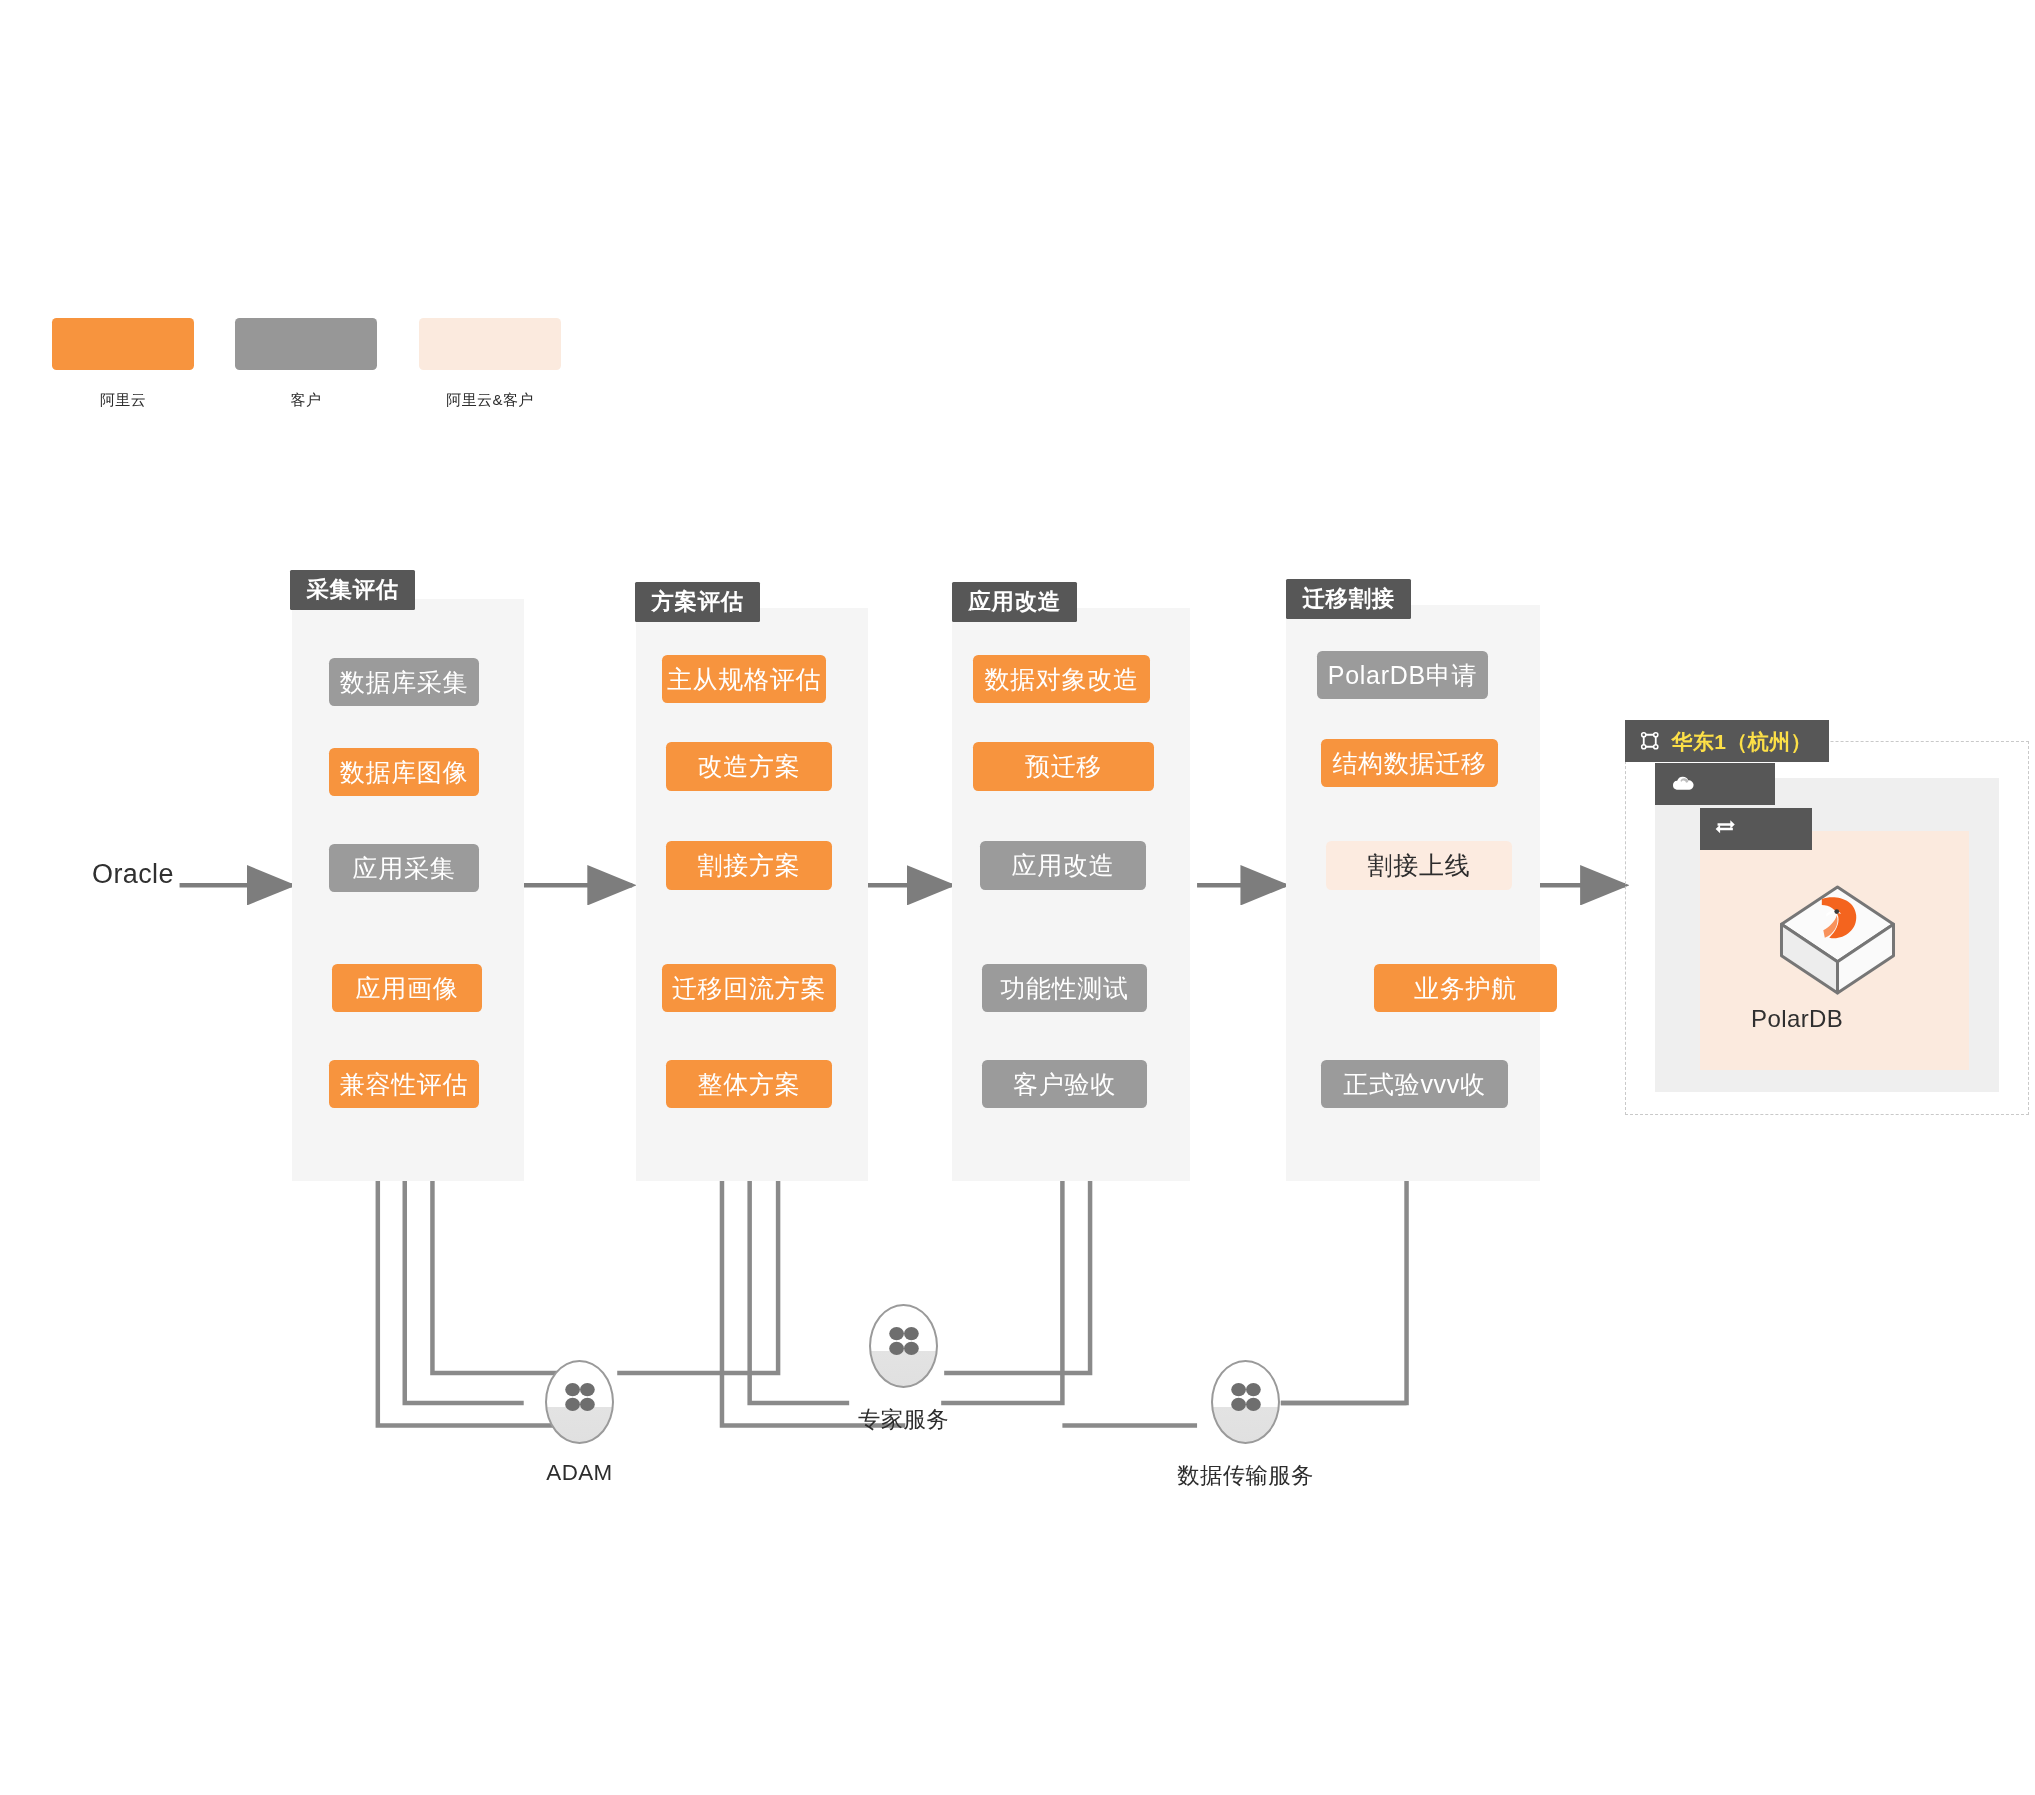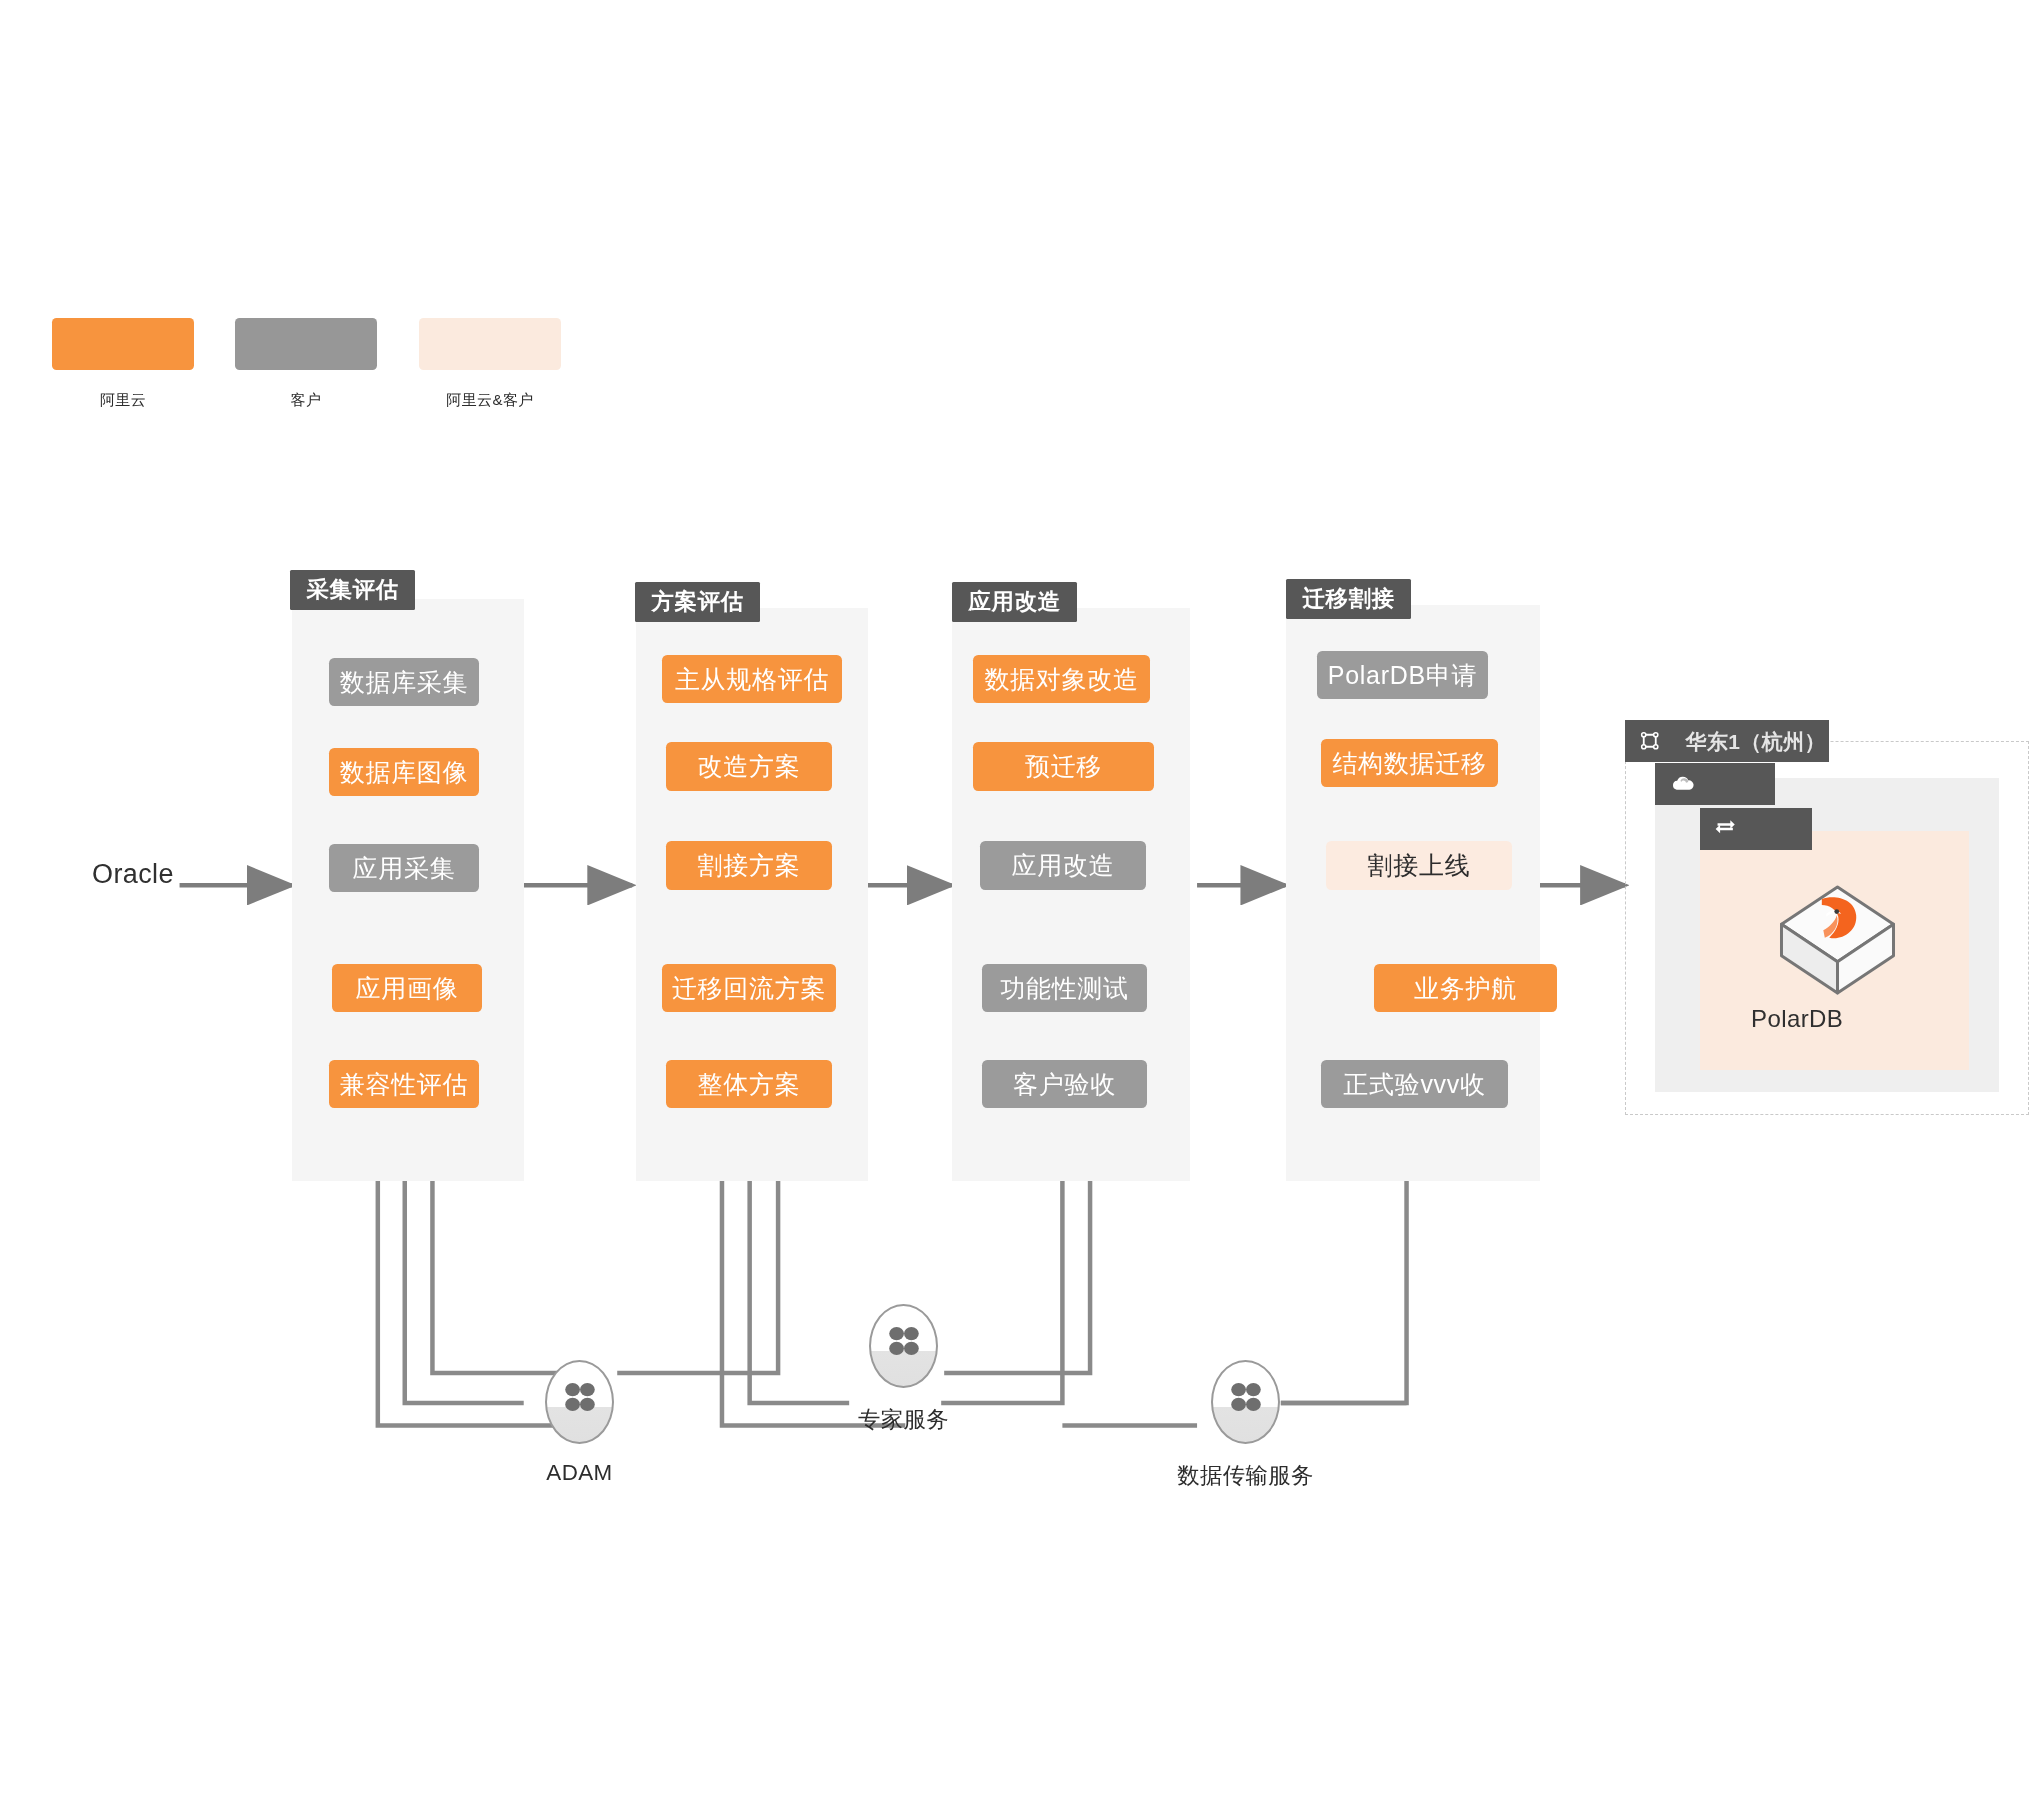--- a/index.html
+++ b/index.html
@@ -60,22 +60,22 @@
     position:absolute;top:100px;left:50%;transform:translateX(-50%);
     font-size:22.4px;color:#2d2d2d;white-space:nowrap;letter-spacing:0.4px;
   }
 
   
   .region-box{
     position:absolute;border:1.5px dashed #c9c9c9;background:transparent;
     box-sizing:border-box;
   }
   .chip{
-    position:absolute;background:#575757;color:#e5e5e5;display:flex;
-    align-items:center;gap:26px;padding:8.2px 15px;box-sizing:border-box;
+    position:absolute;background:#575757;color:#fde047;display:flex;
+    align-items:center;gap:12px;padding:8.2px 15px;box-sizing:border-box;
     font-size:21px;font-weight:bold;letter-spacing:0.4px;white-space:nowrap;
     line-height:1;
   }
   .vpc-box{position:absolute;background:#efefef;}
   .vsw-box{position:absolute;background:#fbeade;}
   .node{position:absolute;}
   .node-label{margin-top:6px;font-size:24px;color:#2f2f2f;letter-spacing:0.4px;}
 </style>
 </head>
 <body>
@@ -140,21 +140,21 @@
   <div class="phase-header" style="left:290px;top:570px;">采集评估</div>
   <div class="card gray" style="left:329px;top:658px;width:150px;height:48px;">数据库采集</div>
   <div class="card orange" style="left:329px;top:748px;width:150px;height:48px;">数据库图像</div>
   <div class="card gray" style="left:329px;top:844px;width:150px;height:48px;">应用采集</div>
   <div class="card orange" style="left:332px;top:964px;width:150px;height:48px;">应用画像</div>
   <div class="card orange" style="left:329px;top:1060px;width:150px;height:48px;">兼容性评估</div>
 
   <div class="phase" style="left:636px;top:608px;width:232px;height:573px;">
   </div>
   <div class="phase-header" style="left:635px;top:582px;">方案评估</div>
-  <div class="card orange" style="left:662px;top:655px;width:180px;height:48px;">主从规格评估</div>
+  <div class="card orange" style="left:662px;top:655px;width:164px;height:48px;">主从规格评估</div>
   <div class="card orange" style="left:666px;top:742px;width:166px;height:49px;">改造方案</div>
   <div class="card orange" style="left:666px;top:841px;width:166px;height:49px;">割接方案</div>
   <div class="card orange" style="left:662px;top:964px;width:174px;height:48px;">迁移回流方案</div>
   <div class="card orange" style="left:666px;top:1060px;width:166px;height:48px;">整体方案</div>
 
   <div class="phase" style="left:952px;top:608px;width:238px;height:573px;">
   </div>
   <div class="phase-header" style="left:952px;top:582px;">应用改造</div>
   <div class="card orange" style="left:973px;top:655px;width:177px;height:48px;">数据对象改造</div>
   <div class="card orange" style="left:973px;top:742px;width:181px;height:49px;">预迁移</div>

